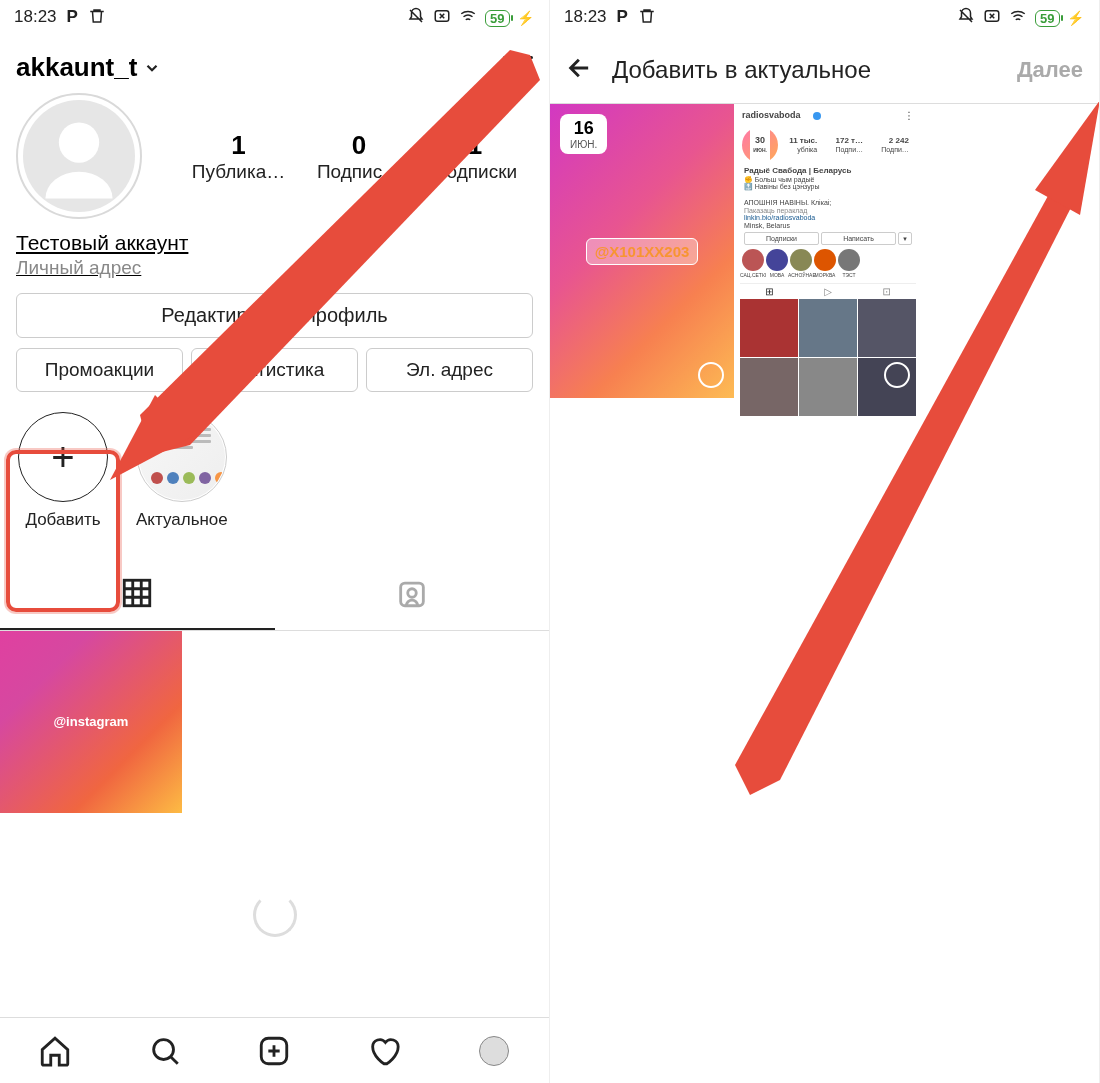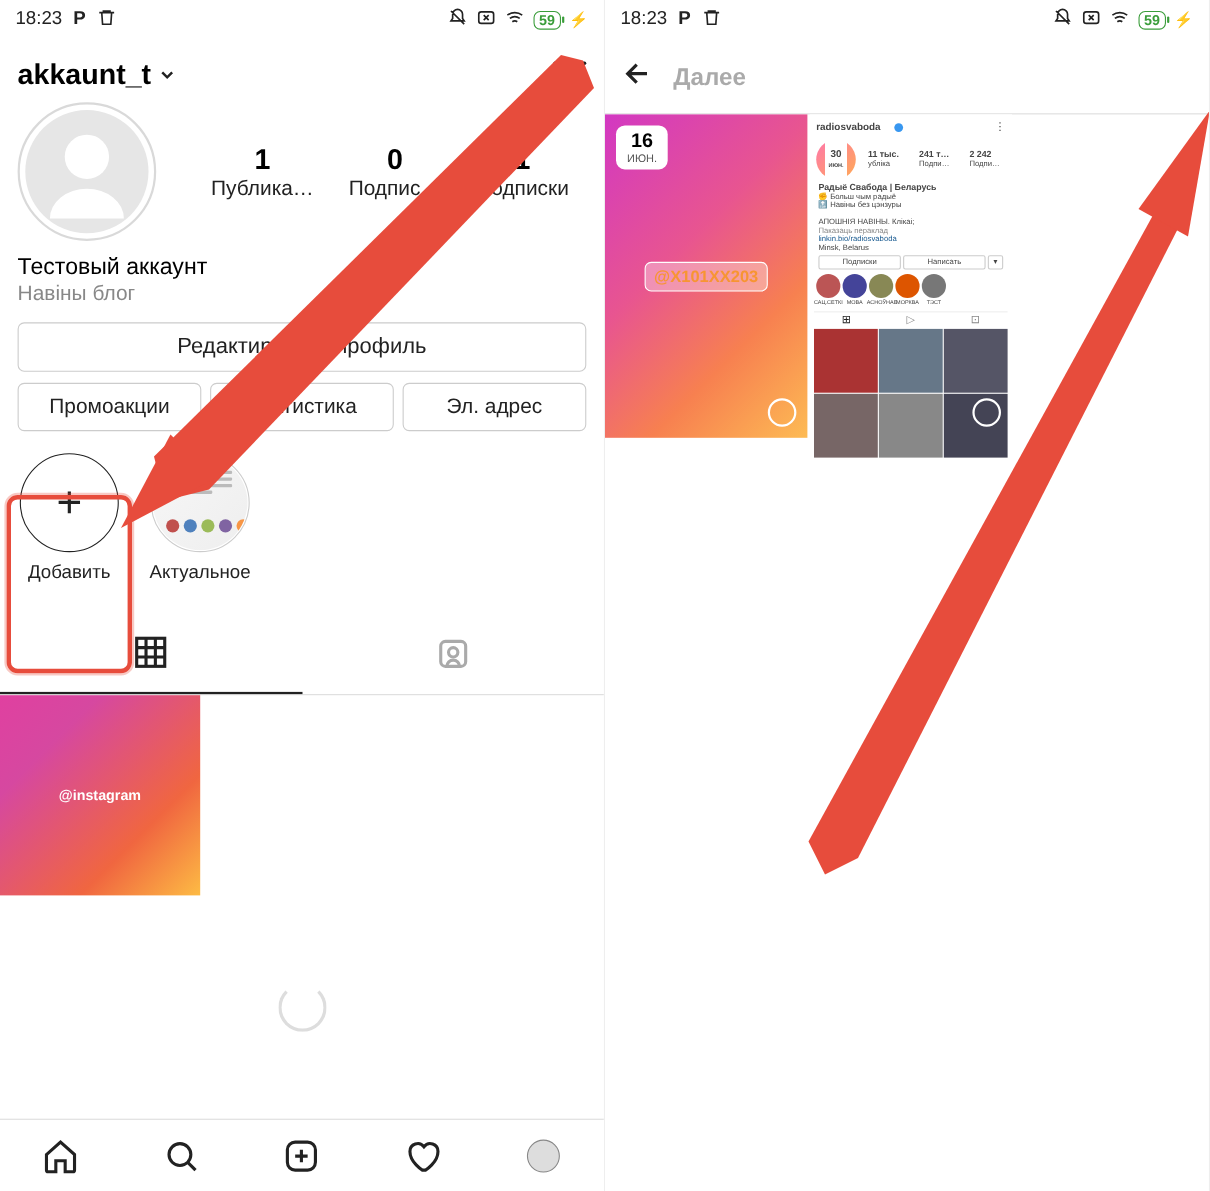--- a/index.html
+++ b/index.html
@@ -18,21 +18,21 @@
 .username { font-size:26px; font-weight:600; display:flex; align-items:center; gap:6px;}
 .hamburger { display:flex; flex-direction:column; gap:7px;}
 .hamburger span{width:30px; height:3px; background:#222; border-radius:2px;}
 .prof-row { display:flex; align-items:center; padding:0 16px; gap:24px;}
 .avatar { width:126px; height:126px; border-radius:50%; border:2px solid #d9d9d9; display:flex; align-items:center; justify-content:center; margin-right:10px;}
 .avatar-inner { width:112px; height:112px; border-radius:50%; background:#e6e6e6; display:flex; align-items:center; justify-content:center;}
 .avatar-svg { width:112px; height:112px;}
 .stats { flex:1; display:flex; justify-content:space-around; text-align:center;}
 .stat-num { font-size:26px; font-weight:600;}
 .stat-lbl { font-size:19px; color:#222; white-space:nowrap; overflow:hidden; text-overflow:ellipsis; max-width:100px;}
-.bio { padding:12px 16px 4px;}
+.bio { padding:12px 16px 4px;text-decoration:underline;}
 .bio-name { font-size:21px; font-weight:500;}
 .bio-sub { font-size:19px; color:#888; margin-top:2px;}
 .btn-row { padding:10px 16px 0;}
 .btn-full { width:100%; border:1.5px solid #ccc; background:#fff; border-radius:6px; padding:10px; font-size:20px; font-weight:500; color:#222;}
 .btn-row3 { display:flex; gap:8px; padding:10px 16px 0;}
 .btn-row3 .btn-full{ flex:1; font-size:19px;}
 .highlights { display:flex; gap:28px; padding:20px 18px 10px;}
 .hl { display:flex; flex-direction:column; align-items:center; gap:8px;}
 .hl-circ { width:90px; height:90px; border-radius:50%; border:1.5px solid #222; display:flex; align-items:center; justify-content:center;}
 .hl-circ.thin{border:1.5px solid #ccc;}
@@ -79,21 +79,21 @@
 .sel-ring { position:absolute; bottom:10px; right:10px; width:26px; height:26px; border:2.5px solid #fff; border-radius:50%;}
 .story-tile.white { background:#fff; font-size:8px; color:#444; padding:4px; line-height:1.1;}
 .mini-profile { transform:scale(1); transform-origin:top left;}
 .mp-top{display:flex;align-items:center;gap:12px;padding:2px;}
 .mp-name{font-size:9px;font-weight:600;}
 .mp-verified{width:8px;height:8px;border-radius:50%;background:#3897f0;}
 .mp-more{margin-left:auto;font-size:10px;}
 .mp-row{display:flex;padding:4px 2px;gap:6px;align-items:center;}
 .mp-ava{width:36px;height:36px;border-radius:50%;background:linear-gradient(135deg,#f7a,#fa5);display:flex;align-items:center;justify-content:center;}
 .mp-date-badge{background:#fff;border-radius:4px;padding:13px 3px;font-size:9px;font-weight:bold;text-align:center;line-height:1;}
-.mp-stats{display:flex;gap:8px;font-size:7px;text-align:left;flex:1;justify-content:space-around;}
+.mp-stats{display:flex;gap:8px;font-size:7px;text-align:right;flex:1;justify-content:space-around;}
 .mp-stats div b{display:block;font-size:8px;}
 .mp-bio{padding:0 4px;font-size:7px;}
 .mp-bio b{font-size:8px;}
 .mp-btns{display:flex;gap:2px;padding:2px 4px;}
 .mp-btns span{flex:1;border:1px solid #ccc;border-radius:2px;font-size:7px;text-align:center;padding:2px;}
 .mp-btns span.icon{flex:0 0 14px;}
 .mp-hl{display:flex;gap:2px;padding:2px;}
 .mp-hl span{width:22px;height:22px;border-radius:50%;background:#ccc;position:relative;}
 .mp-hl span:after{content:attr(data-t);position:absolute;top:24px;left:-2px;font-size:5px;width:26px;text-align:center;}
 .mp-tabs{display:flex;margin-top:10px;border-top:1px solid #eee;}
@@ -164,21 +164,21 @@
       </div>
       <div>
         <div class="stat-num">1</div>
         <div class="stat-lbl">Подписки</div>
       </div>
     </div>
   </div>
 
   <div class="bio">
     <div class="bio-name">Тестовый аккаунт</div>
-    <div class="bio-sub">Навіны блог</div>
+    <div class="bio-sub">Личный адрес</div>
   </div>
 
   <div class="btn-row">
     <button class="btn-full">Редактировать профиль</button>
   </div>
   <div class="btn-row3">
     <button class="btn-full">Промоакции</button>
     <button class="btn-full">Статистика</button>
     <button class="btn-full">Эл. адрес</button>
   </div>
@@ -298,20 +298,21 @@
           </svg></span>
       <span class="battery">59</span>
       <span class="lightning">⚡</span>
     </div>
   </div>
 
   <div class="topbar2">
     <span class="back-arrow"><svg viewBox="0 0 24 24" fill="none" stroke="#222" stroke-width="2.5">
           <path d="M19 12H5M11 5l-7 7 7 7"></path>
         </svg></span>
+    <div class="topbar2-title">Добавить в актуальное</div>
     <div class="next-btn">Далее</div>
   </div>
 
   <div class="story-grid">
     <div class="story-tile gradient">
       <div class="date-badge">
         <div class="date-num">16</div>
         <div class="date-mon">июн.</div>
       </div>
       <div class="mention-pill">@X101XX203</div>
@@ -324,21 +325,21 @@
           <span class="mp-name">radiosvaboda</span>
           <span class="mp-verified"></span>
           <span class="mp-more">⋮</span>
         </div>
         <div class="mp-row">
           <div class="mp-ava">
             <div class="mp-date-badge"><span>30</span><br><span style="font-size:5px">ИЮН.</span></div>
           </div>
           <div class="mp-stats">
             <div><b>11 тыс.</b><span>убліка</span></div>
-            <div><b>241 т…</b><span>Подпи…</span></div>
+            <div><b>172 т…</b><span>Подпи…</span></div>
             <div><b>2 242</b><span>Подпи…</span></div>
           </div>
         </div>
         <div class="mp-bio">
           <b>Радыё Свабода | Беларусь</b><br>
           <span>✊ Больш чым радыё</span><br>
           <span>🔝 Навіны без цэнзуры</span><br><br>
           <span>АПОШНІЯ НАВІНЫ. Клікаі;</span><br>
           <span style="color:#888">Паказаць пераклад</span><br>
           <span style="color:#16588f">linkin.bio/radiosvaboda</span><br>

